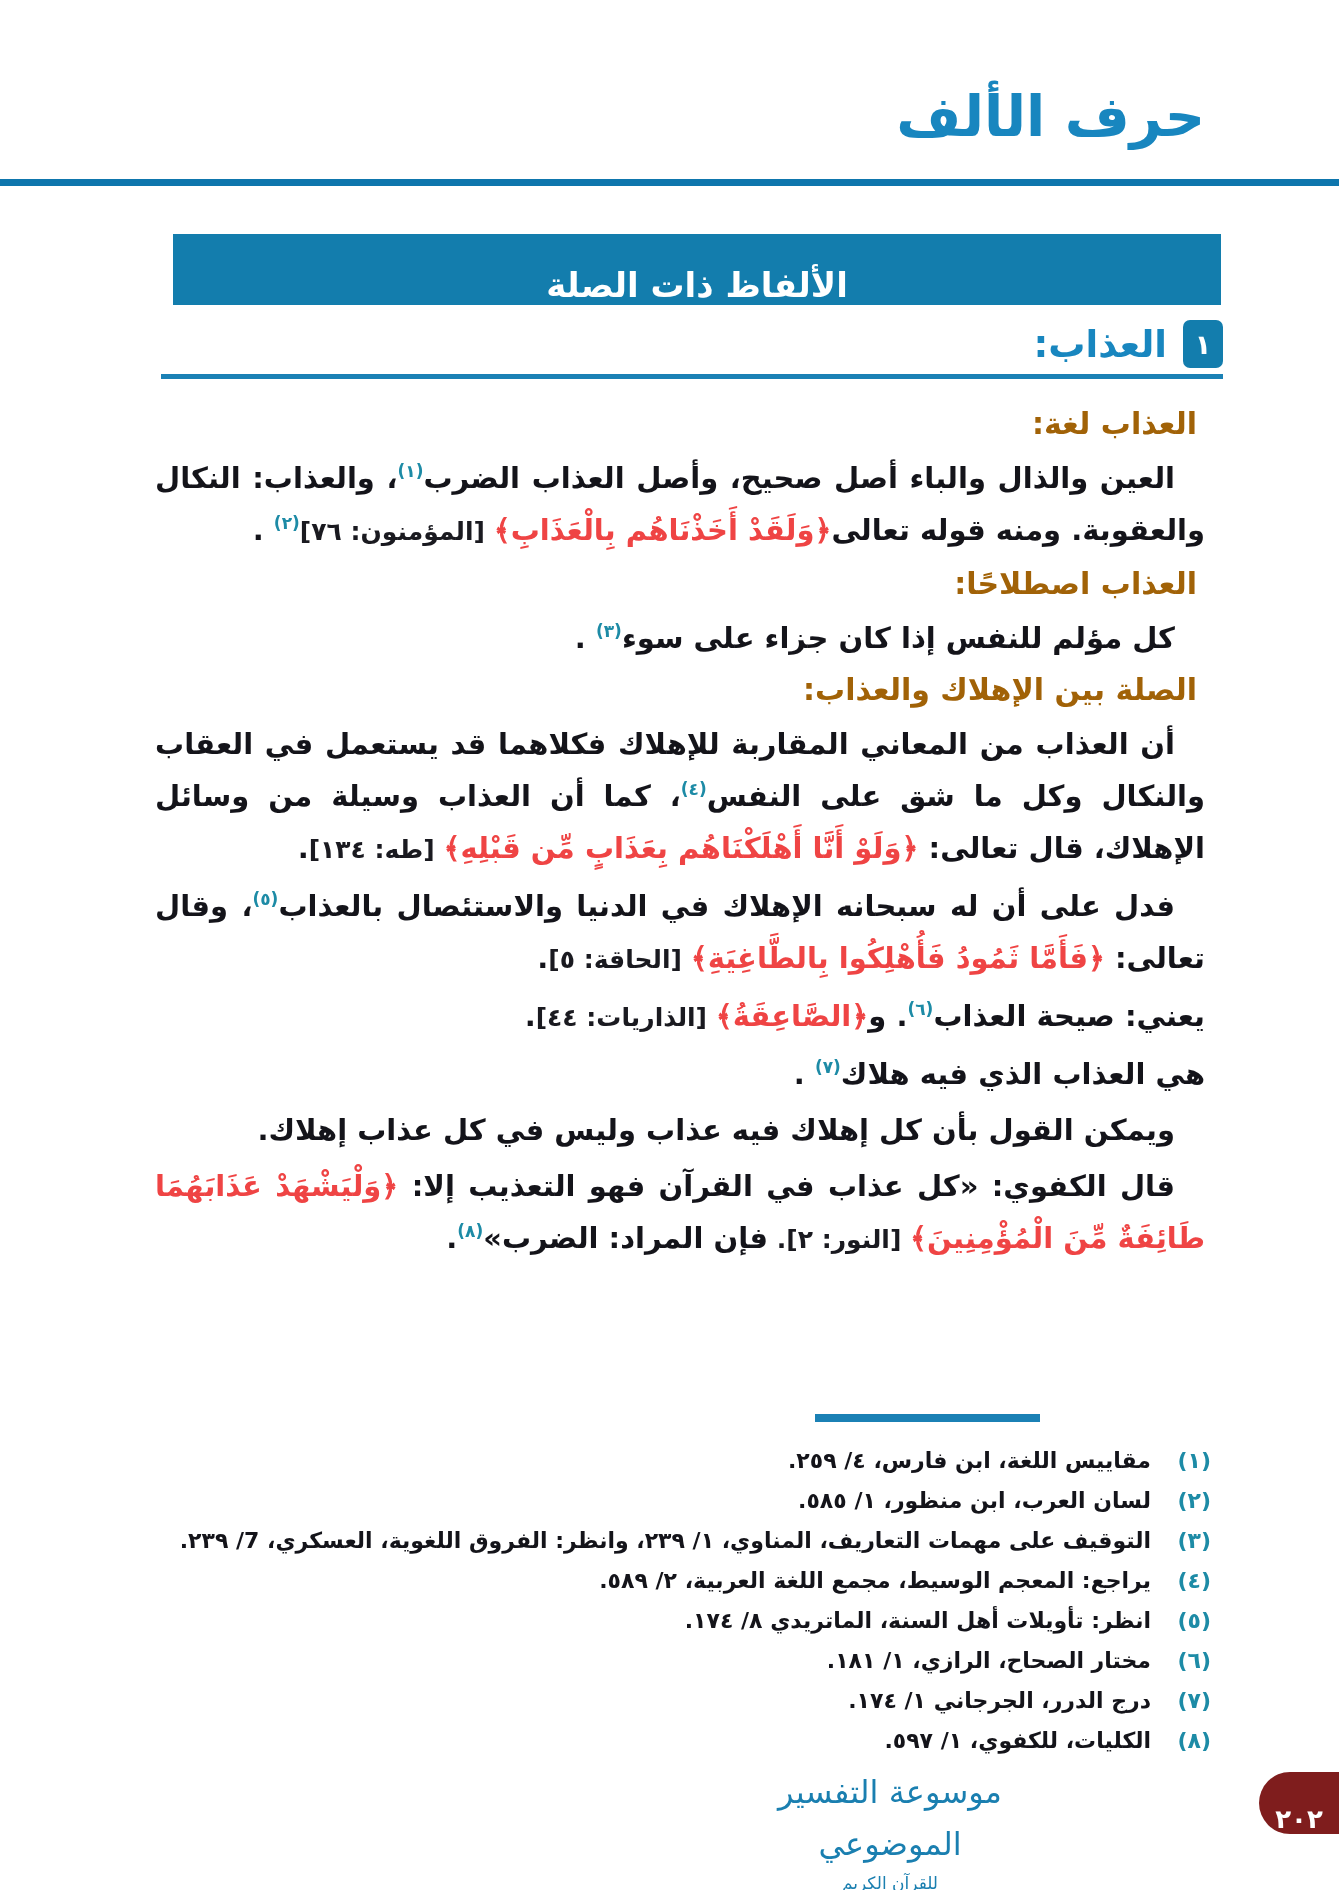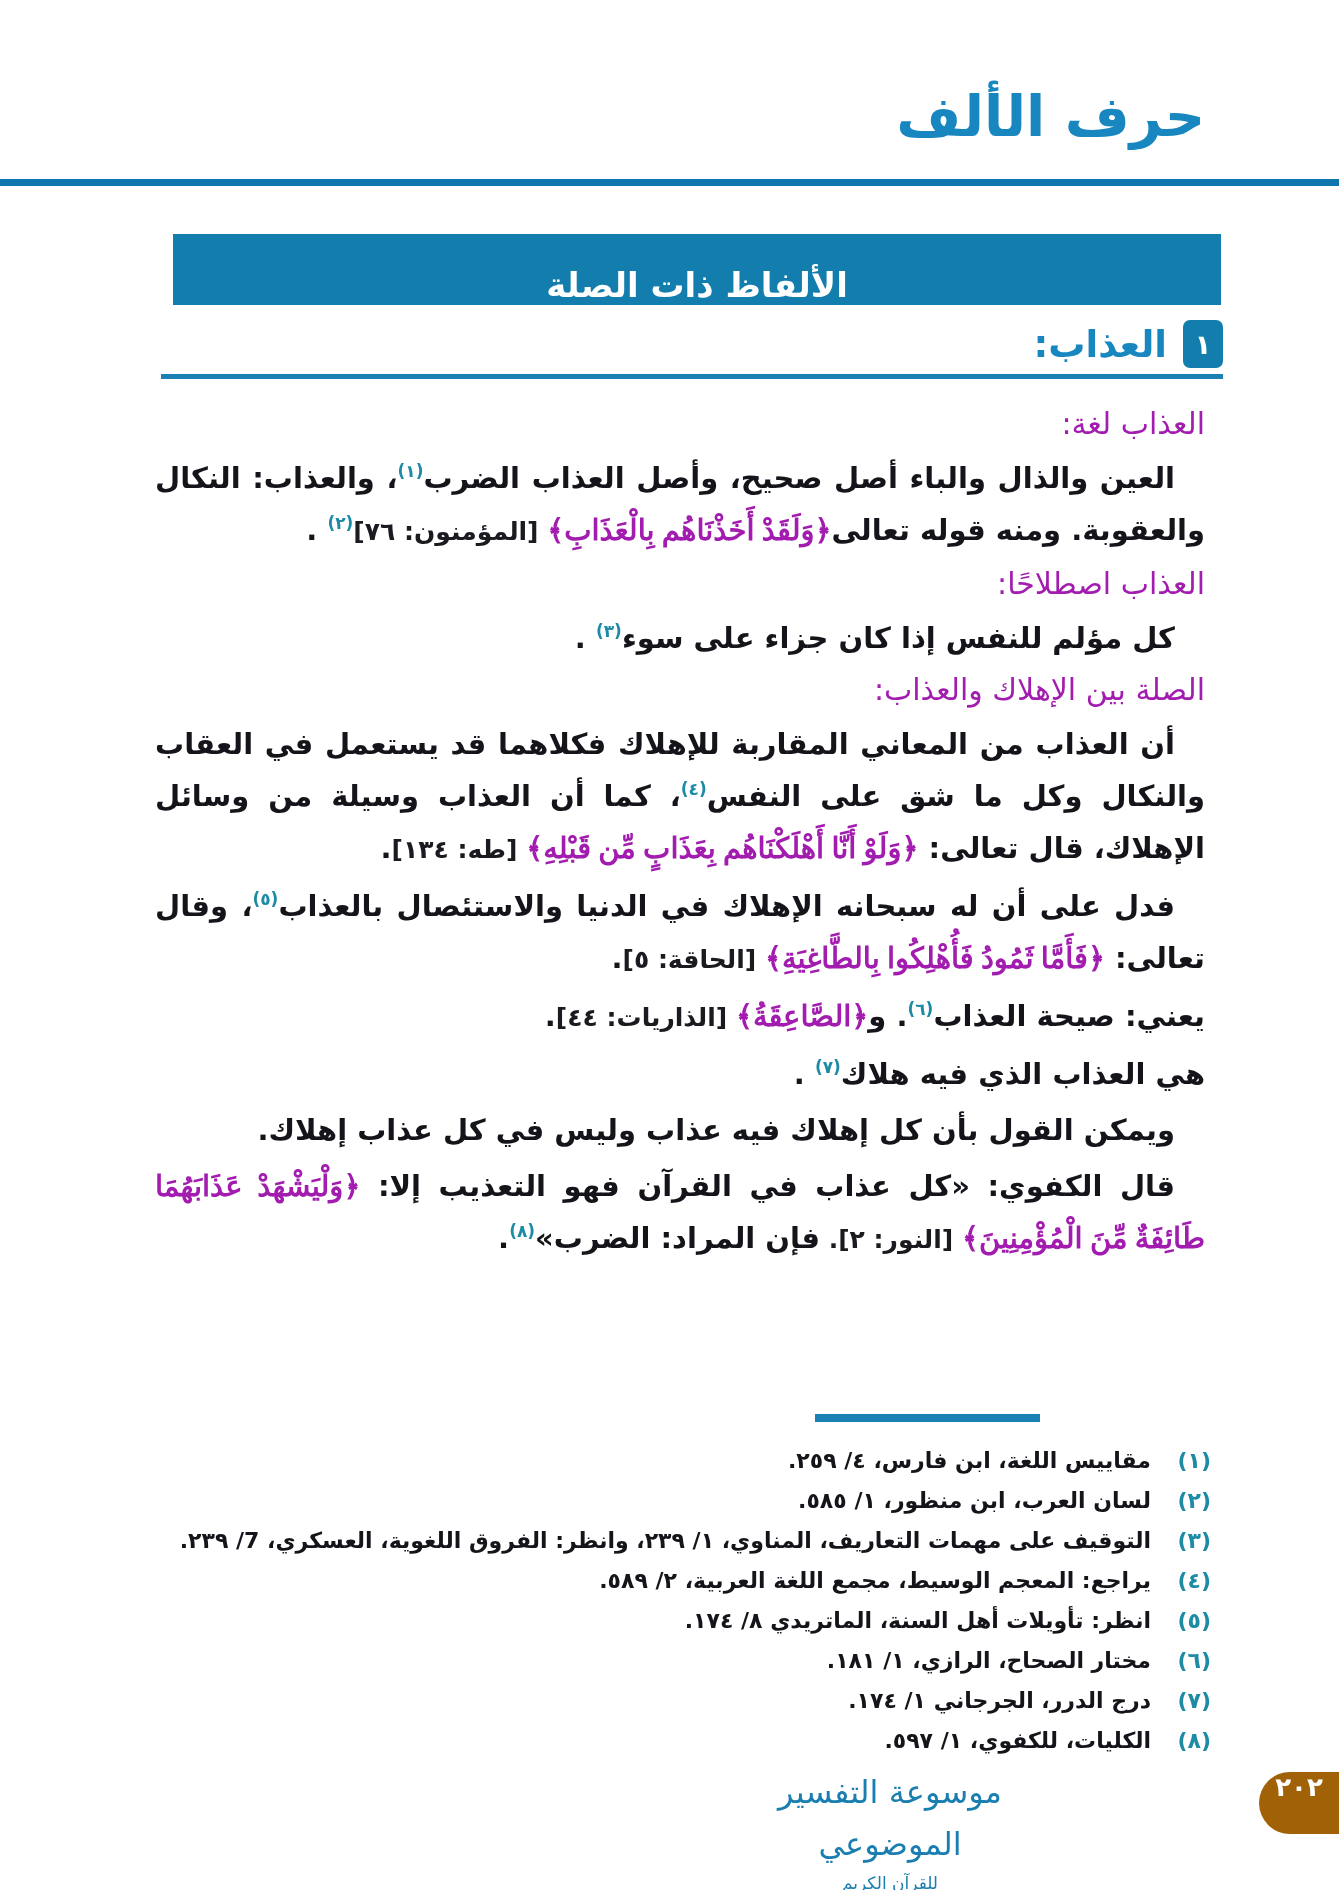--- a/index.html
+++ b/index.html
@@ -45,26 +45,26 @@
     width:1062px; height:5px; background:#1b81b5;
   }
 
   
   .content {
     position:absolute; top:402px; right:134px; width:1050px;
     font-size:29px; font-weight:bold; color:#14141a;
     line-height:52px; text-align:justify; text-align-last:right;
   }
   .content h3 {
-    color:#a21caf; font-size:30px; font-weight:normal;
-    margin:0 0 6px; line-height:44px;
+    color:#a16207; font-size:30px; font-weight:bold;
+    margin:0 8px 6px; line-height:44px;
   }
   .content p { margin:0 0 4px; }
   .content p.ind { text-indent:30px; }
-  .q   { color:#a21caf;font-family:Liberation Serif, serif; }
+  .q   { color:#ef4444; }
   .ref { font-weight:bold; font-size:25px; color:#1a1a20; }
   .sup { color:#1d8ba6; font-size:17px; vertical-align:super; line-height:0; }
 
   
   .footnote-rule {
     position:absolute; top:1414px; left:815px;
     width:225px; height:8px; background:#1b81b5;
   }
   .footnotes {
     position:absolute; top:1442px; right:128px; width:1082px;
@@ -76,22 +76,22 @@
 
   
   .logo {
     position:absolute; top:1766px; left:768px; width:244px;
     text-align:center; color:#1a7fb0;
   }
   .logo-line1 { font-size:32px; font-weight:normal; line-height:52px; }
   .logo-line2 { font-size:17px; font-weight:normal; margin-top:3px; }
   .page-badge {
     position:absolute; top:1772px; right:0; width:80px; height:62px;
-    background:#a16207; border-radius:32px 0 0 32px;
-    display:flex; align-items:flex-start; justify-content:center;
+    background:#7f1d1d; border-radius:32px 0 0 32px;
+    display:flex; align-items:flex-end; justify-content:center;
     color:#ffffff; font-size:26px; font-weight:bold; letter-spacing:4px;
   }
 </style>
 </head>
 <body>
 
 <div class="page">
 
   <div class="chapter-title">حرف الألف</div>
   <div class="header-rule"></div>

